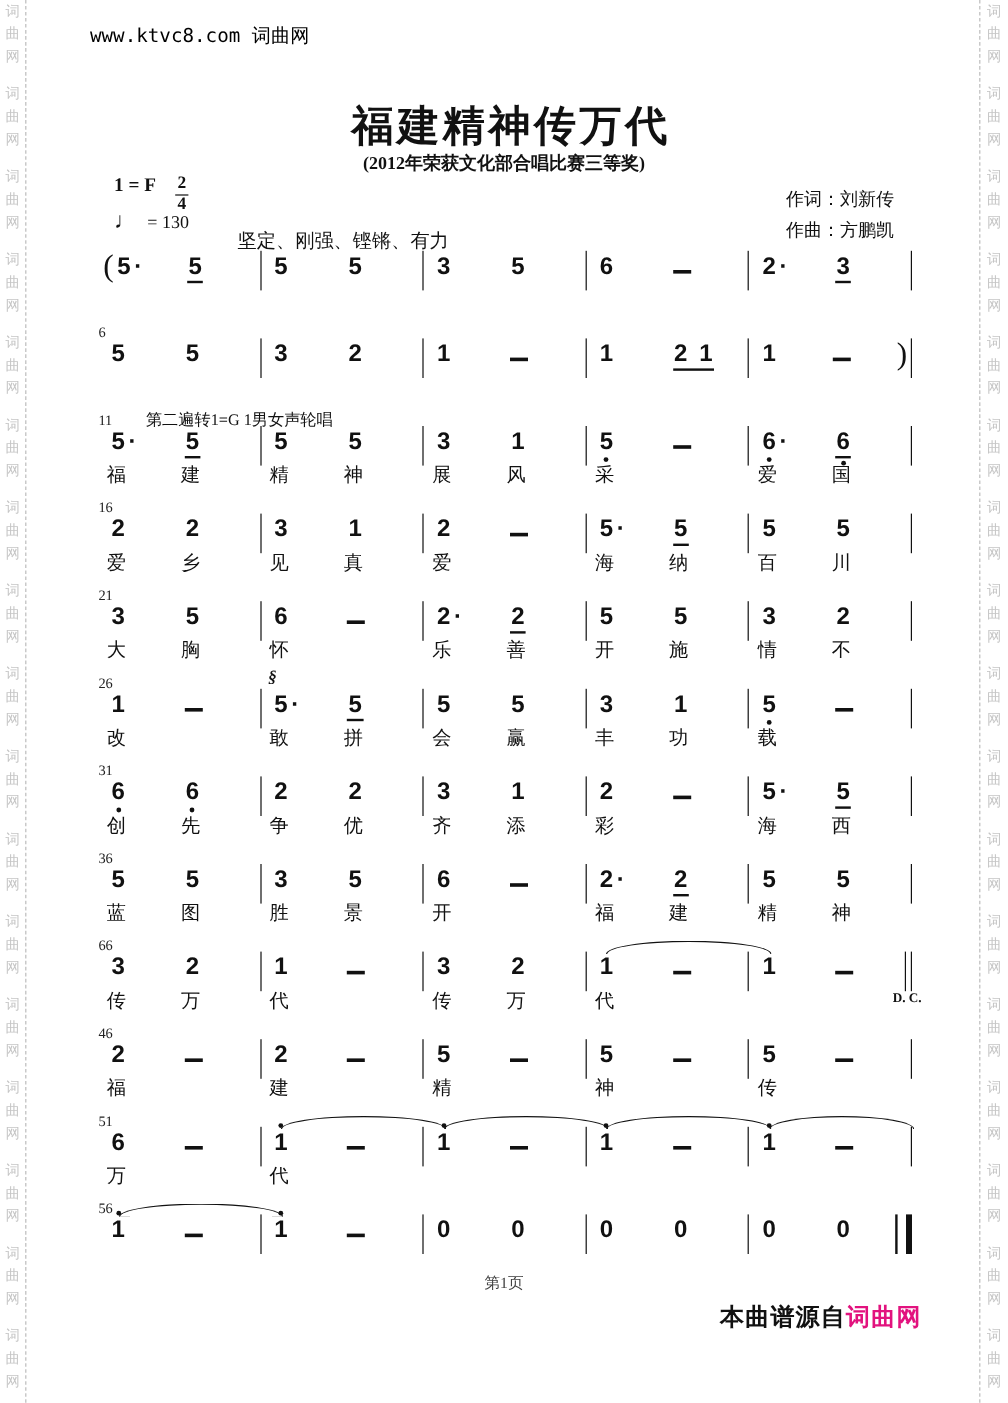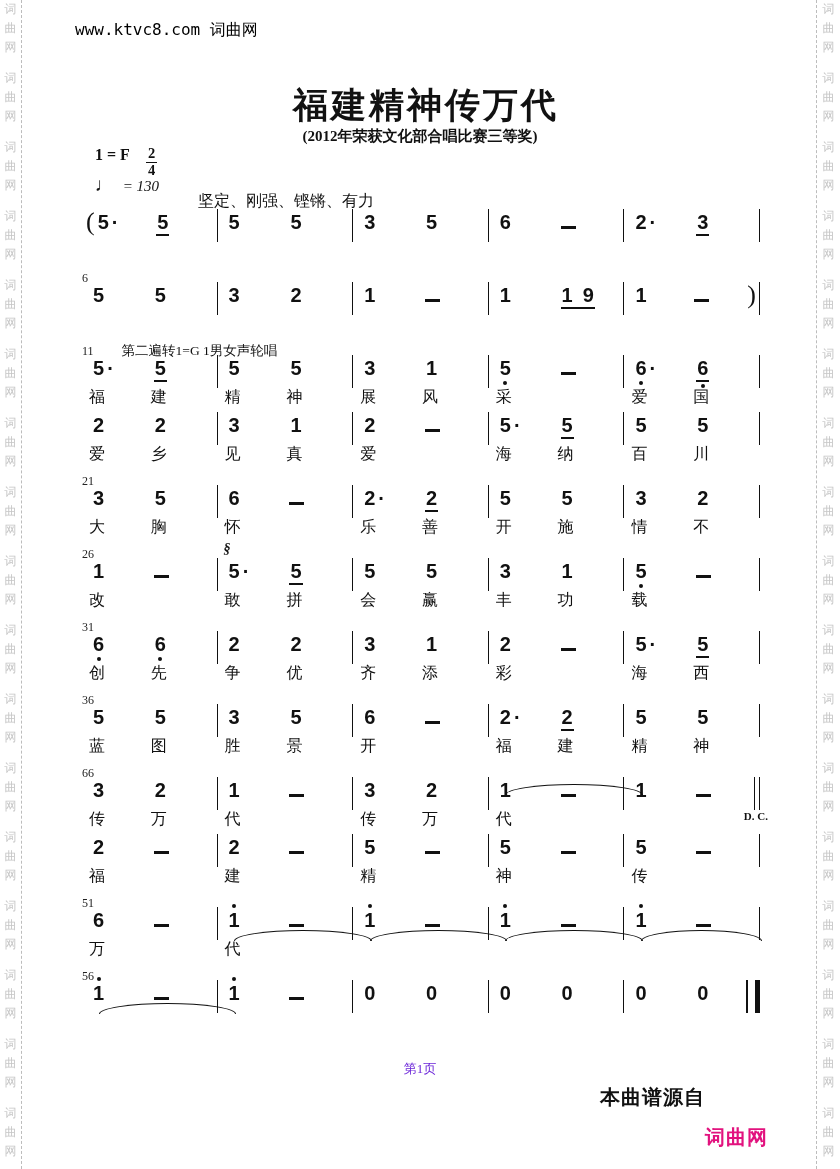--- a/index.html
+++ b/index.html
@@ -23,21 +23,21 @@
   .subtitle{position:absolute;left:0;right:0;top:127px;text-align:center;
             font:700 15px "Liberation Serif",serif;}
 
   .keyblock{position:absolute;left:95px;top:146px;display:flex;
             font:700 16px "Liberation Serif",serif;}
   .frac{display:inline-flex;flex-direction:column;align-items:center;margin-left:16px;
         font-size:14.5px;line-height:1.08;}
   .frac .num{border-bottom:1.6px solid #111;padding:0 2px;}
   .tempo{position:absolute;left:95px;top:174px;font:15px "Liberation Serif",serif;}
   .tnote{font-size:19px;margin-right:3px;}
-  .tempo .tval{margin-left:2px;font-style:italic;}
+  .tempo .tval{margin-left:2px;}
   .credits{position:absolute;left:655px;top:154px;font:15px "Liberation Serif",serif;line-height:26px;}
   .expression{position:absolute;left:198px;top:191px;font:16px "Liberation Serif",serif;}
 
   
   .score{position:absolute;left:82px;top:211px;width:678px;}
   .system{position:relative;margin-bottom:5px;}
   .system.no-lyr{margin-bottom:27px;}
   .sys-head{height:16px;position:relative;font-family:"Liberation Serif",serif;}
   .m-num{font-size:12px;color:#222;}
   .annotation{font-size:13.5px;margin-left:28px;color:#111;}
@@ -55,21 +55,21 @@
   .odot{position:absolute;left:50%;transform:translateX(-50%);width:4px;height:4px;
         border-radius:50%;background:#111;}
   .dash{display:inline-block;width:15px;height:3px;background:#111;margin-top:12px;}
   .lyr{font:16px "Liberation Serif",serif;height:22px;line-height:20px;margin:4px 0 0 -3px;white-space:nowrap;}
   .paren{font:400 26px "Liberation Serif",serif;line-height:26px;margin:-2px 2px 0 -6px;flex:0 0 auto;}
   .dc{position:absolute;right:-8px;top:47px;font:700 11px "Liberation Serif",serif;}
   .tie{position:absolute;height:10px;border:1.6px solid #111;border-bottom:none;
        border-radius:50% 50% 0 0 / 100% 100% 0 0;}
 
   .page-label{position:absolute;left:0;right:0;top:1060px;text-align:center;
-              font:13px "Liberation Serif",serif;color:#6d28d9;}
+              font:13px "Liberation Serif",serif;color:#404040;}
   .source{position:absolute;top:1084px;left:600px;display:flex;
           font:700 20px "Liberation Sans",sans-serif;letter-spacing:1px;}
   .source a{text-decoration:none;}
 </style>
 </head>
 <body>
 
 <div class="page">
   <div class="wm-col left">
       <span class="wm-ch">词</span>
@@ -221,20 +221,24 @@
     <span>1 = F</span>
     <span class="frac">
       <span class="num">2</span>
       <span class="den">4</span>
     </span>
   </div>
   <div class="tempo">
     <span class="tnote">♩</span>
     <span class="tval">= 130</span>
   </div>
+  <div class="credits">
+    <div>作词：刘新传</div>
+    <div>作曲：方鹏凯</div>
+  </div>
   <div class="expression">坚定、刚强、铿锵、有力</div>
 
   <div class="score">
       <div class="system no-lyr">
         <div class="note-row">
           <div class="measure">
             <span class="paren">(</span>
             <span class="cell">
               <span class="note"><span class="d">5</span><span class="adot">·</span></span>
             </span>
@@ -309,21 +313,21 @@
             <span class="cell">
               <span class="note"><span class="dash"></span></span>
             </span>
             <span class="barline"></span>
           </div>
           <div class="measure">
             <span class="cell">
               <span class="note"><span class="d">1</span></span>
             </span>
             <span class="cell">
-              <span class="note"><span class="d ul">1 9</span></span>
+              <span class="note"><span class="d ul">2 1</span></span>
             </span>
             <span class="barline"></span>
           </div>
           <div class="measure">
             <span class="cell">
               <span class="note"><span class="d">1</span></span>
             </span>
             <span class="cell">
               <span class="note"><span class="dash"></span></span>
             </span>
@@ -386,20 +390,21 @@
             </span>
             <span class="cell">
               <span class="note"><span class="d ul">6<span class="odot" style="bottom: -8px;"></span></span></span>
               <span class="lyr">国</span>
             </span>
             <span class="barline single"></span>
           </div>
         </div>
       </div>
       <div class="system">
+        <div class="sys-head"><span class="m-num">16</span></div>
         <div class="note-row">
           <div class="measure">
             <span class="cell">
               <span class="note"><span class="d">2</span></span>
               <span class="lyr">爱</span>
             </span>
             <span class="cell">
               <span class="note"><span class="d">2</span></span>
               <span class="lyr">乡</span>
             </span>
@@ -746,20 +751,21 @@
             <span class="cell">
               <span class="note"><span class="dash"></span></span>
               <span class="lyr">&nbsp;</span>
             </span>
             <span class="barline double"></span>
           </div>
         </div>
         <span class="dc">D. C.</span>
       </div>
       <div class="system">
+        <div class="sys-head"><span class="m-num">46</span></div>
         <div class="note-row">
           <div class="measure">
             <span class="cell">
               <span class="note"><span class="d">2</span></span>
               <span class="lyr">福</span>
             </span>
             <span class="cell">
               <span class="note"><span class="dash"></span></span>
               <span class="lyr">&nbsp;</span>
             </span>
@@ -925,15 +931,15 @@
       <div class="tie" style="left: 152.156px; width: 135.594px; top: 719px;"></div>
       <div class="tie" style="left: 287.75px; width: 135.594px; top: 719px;"></div>
       <div class="tie" style="left: 423.344px; width: 135.594px; top: 719px;"></div>
       <div class="tie" style="left: 558.938px; width: 119.062px; top: 719px;"></div>
       <div class="tie" style="left: 16.5625px; width: 135.594px; top: 792px;"></div>
     </div>
 
   <div class="page-label">第1页</div>
   <div class="source">
     <span>本曲谱源自</span>
-    <a class="site" href="#" style="color: rgb(226, 18, 126); margin-top: 40px;">词曲网</a>
+    <a class="site" href="#" style="color: rgb(226, 18, 126);">词曲网</a>
   </div>
 </div>
 
 </body></html>

